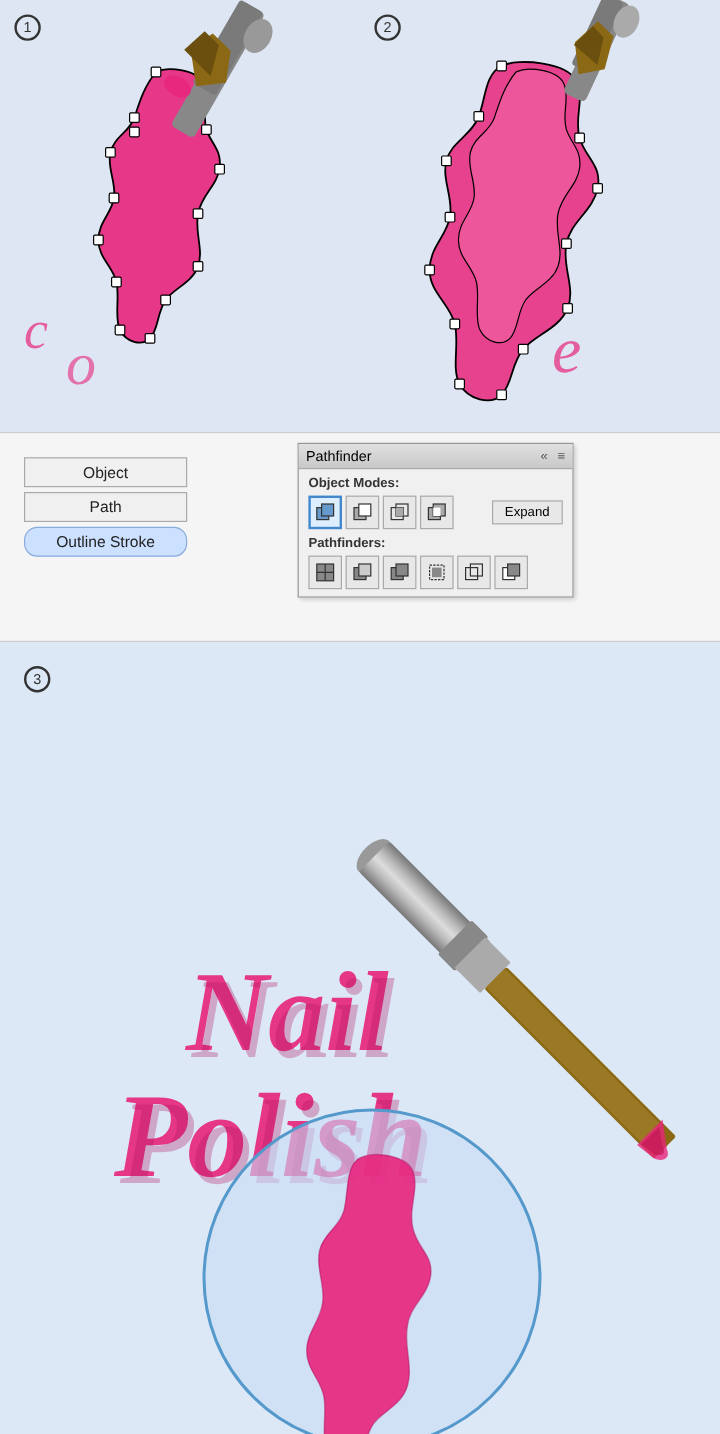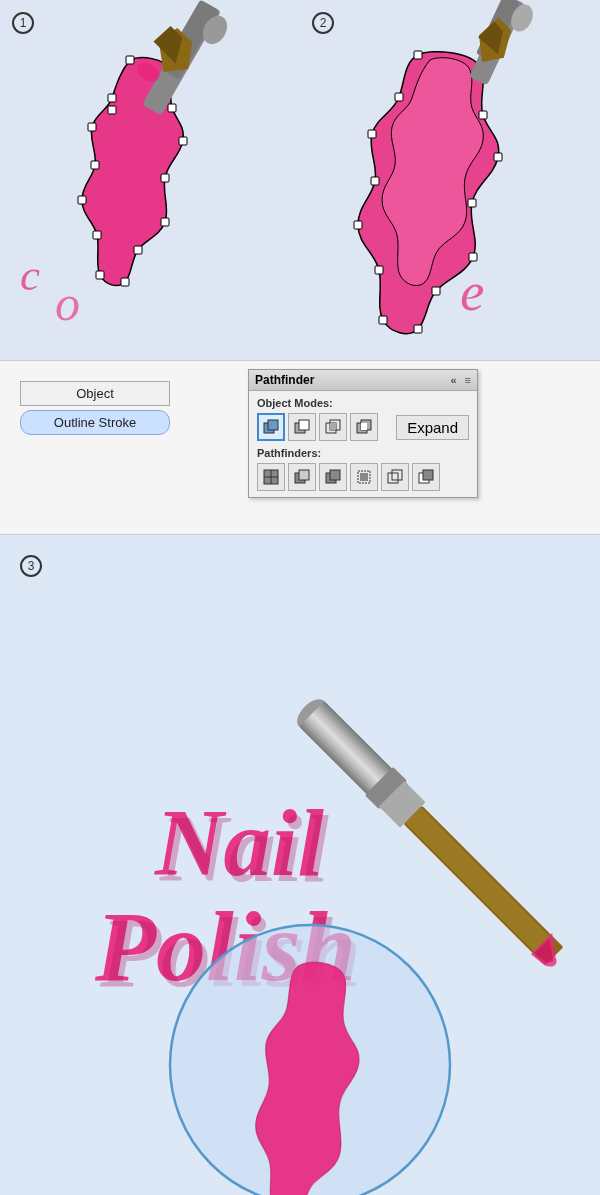--- a/index.html
+++ b/index.html
@@ -62,21 +62,21 @@
       flex-direction: column;
       gap: 4px;
     }
 
     .menu-item {
       border: 1px solid #aaa;
       background: #f0f0f0;
       padding: 4px 12px;
       font-size: 13px;
       cursor: pointer;
-      width: 150px;
+      width: 136px;
       color: #222;
     }
 
     .menu-item.active {
       background: #cce0ff;
       border-color: #88aadd;
       border-radius: 11px;
     }
 
     .pathfinder-panel {
@@ -94,21 +94,21 @@
     }
 
     .pathfinder-titlebar {
       background: linear-gradient(to bottom, #e0e0e0, #c8c8c8);
       padding: 3px 6px;
       display: flex;
       justify-content: space-between;
       align-items: center;
       border-bottom: 1px solid #aaa;
       font-size: 12px;
-      font-weight: bold;
+      font-weight: normal;
     }
 
     .titlebar-controls {
       display: flex;
       gap: 8px;
       font-size: 11px;
       color: #555;
     }
 
     .pathfinder-content {
@@ -144,21 +144,21 @@
     .mode-btn.active-mode {
       border: 2px solid #4488cc;
       background: #ddeeff;
     }
 
     .expand-btn {
       margin-left: auto;
       padding: 3px 10px;
       border: 1px solid #aaa;
       background: #e8e8e8;
-      font-size: 15px;
+      font-size: 11px;
       cursor: pointer;
     }
 
     .pathfinders-row {
       display: flex;
       gap: 3px;
     }
 
     .pf-btn {
       width: 28px;
@@ -302,20 +302,21 @@
 
       <text x="160" y="310" font-family="Georgia, serif" font-size="55" fill="#e8247c" font-style="italic" opacity="0.7">e</text>
     </svg>
   </div>
 </div>
 
 <div class="middle-section">
 
   <div class="menu-panel">
     <button class="menu-item">Object</button>
+    <button class="menu-item">Path</button>
     <button class="menu-item active">Outline Stroke</button>
   </div>
 
   <div class="pathfinder-panel">
     <div class="pathfinder-window">
       <div class="pathfinder-titlebar">
         <span>Pathfinder</span>
         <div class="titlebar-controls">
           <span>«</span>
           <span>≡</span>

